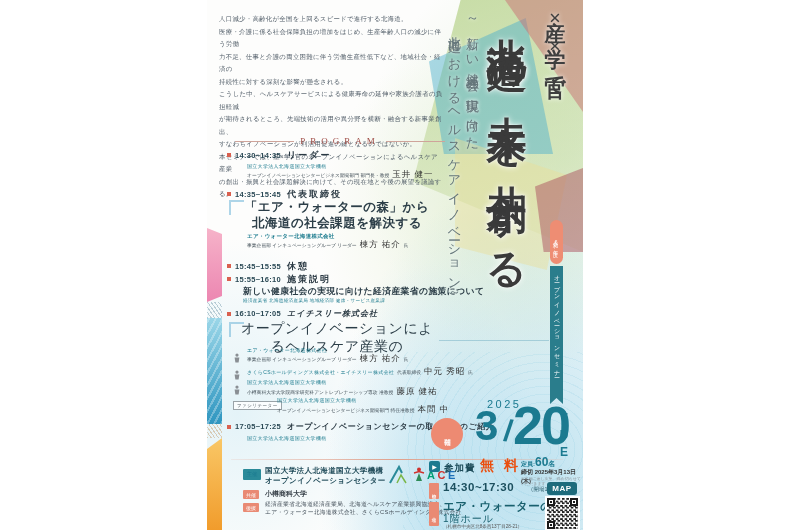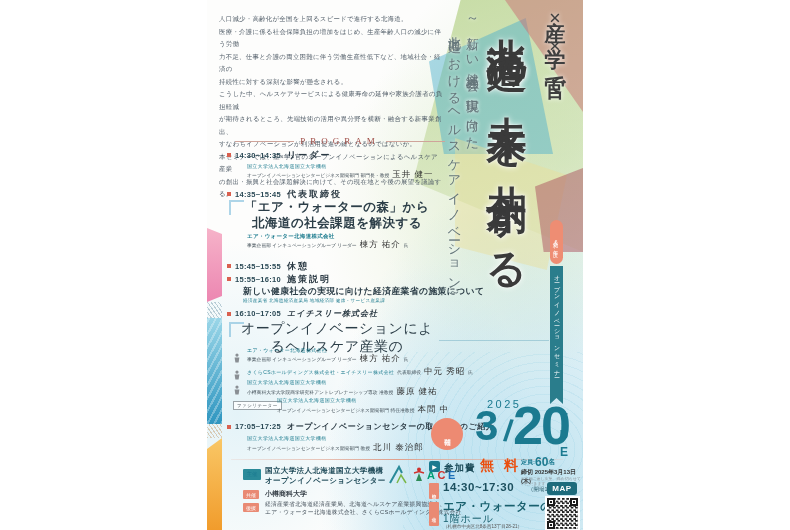--- a/index.html
+++ b/index.html
@@ -76,21 +76,21 @@
   .teal{color:#1b7a90;}
   .year{left:280px;top:398px;font-weight:normal;font-size:11px;letter-spacing:2.5px;}
   .month{left:268px;top:405px;font-weight:bold;font-size:42px;line-height:1;}
   .slash{left:297px;top:414px;font-size:30px;font-weight:bold;transform:rotate(8deg);}
   .day{left:306px;top:398px;font-weight:bold;font-size:54px;line-height:1;letter-spacing:-2px;}
   .tue{left:350px;top:411px;writing-mode:vertical-rl;text-orientation:upright;font-weight:bold;font-size:12px;letter-spacing:3px;}
   
   .play{left:222px;top:461px;width:11px;height:11px;background:#1b7a90;border-radius:2px;color:#fff;font-size:6px;display:flex;align-items:center;justify-content:center;}
   .fee-label{left:237px;top:462px;font-weight:bold;color:#1d4c5a;font-size:9.5px;letter-spacing:1px;}
   .fee-value{left:273px;top:457px;font-weight:bold;color:#ea4f0f;font-size:14px;letter-spacing:3px;}
-  .cap{left:314px;top:455px;display:flex;align-items:center;color:#1b7a90;font-weight:bold;}
+  .cap{left:314px;top:455px;display:flex;align-items:flex-end;color:#1b7a90;font-weight:bold;}
   .cap .l{font-size:6px;}.cap .n{font-size:12px;}.cap .u{font-size:7px;}
   .deadline{left:314px;top:468px;color:#333;font-size:6px;font-weight:bold;}
   .dnote{left:314px;top:476px;color:#8a9298;font-size:4px;}
   .vbadge{writing-mode:vertical-rl;text-orientation:upright;color:#fff;font-size:4.5px;letter-spacing:1px;}
   .time-badge{left:222px;top:483px;width:10px;height:16px;background:#e98a74;display:flex;align-items:center;justify-content:center;border-radius:1px;}
   .time-text{left:236px;top:481px;display:flex;align-items:baseline;gap:14px;color:#1c4f5e;text-align:right;}
   .time-text .v{font-weight:bold;font-size:11.5px;letter-spacing:.5px;}
   .time-text .n{font-size:5.5px;}
   .map{left:340px;top:482px;width:30px;height:13px;background:#1d6b7c;border-radius:3px;color:#fff;font-weight:bold;font-size:8px;display:flex;align-items:center;justify-content:center;letter-spacing:.5px;}
   .map::after{content:"";position:absolute;left:4px;bottom:-4px;border:4px solid transparent;border-top-color:#1d6b7c;border-left-width:2px;border-right-width:2px;}
@@ -231,24 +231,20 @@
       <span class="role">オープンイノベーションセンタービジネス開発部門 特任准教授</span>
       <span class="pname">本間 中</span>
     </div>
 
     <span class="bullet" style="left:20px;top:425px"></span>
     <div class="prow" style="left:28px;top:421px">
       <span class="ptime">17:05~17:25</span>
       <span class="ptitle" style="letter-spacing:.5px;font-size:8px">オープンイノベーションセンターの取り組みのご紹介</span>
     </div>
     <div class="sub-org" style="left:40px;top:435px">国立大学法人北海道国立大学機構</div>
-    <div class="rolerow" style="left:40px;top:442px">
-      <span class="role">オープンイノベーションセンタービジネス開発部門 教授</span>
-      <span class="pname">北川 泰治郎</span>
-    </div>
 
     <div class="abs divider"></div>
 
     <span class="badge teal" style="left:36px;top:469px;width:18px;height:11px;font-size:5.5px">主催</span>
     <div class="org-main" style="left:58px;top:466px">国立大学法人北海道国立大学機構</div>
     <div class="org-main" style="left:58px;top:476px">オープンイノベーションセンター</div>
     <span class="abs" style="left:180px;top:464px">
       <svg width="22" height="22" viewBox="0 0 22 22">
           <path d="M3 19 L12 3 L15 9" fill="none" stroke="#2a8a99" stroke-width="2"></path>
           <path d="M10 19 L14 11 L19 19" fill="none" stroke="#7ab648" stroke-width="1.5"></path>

